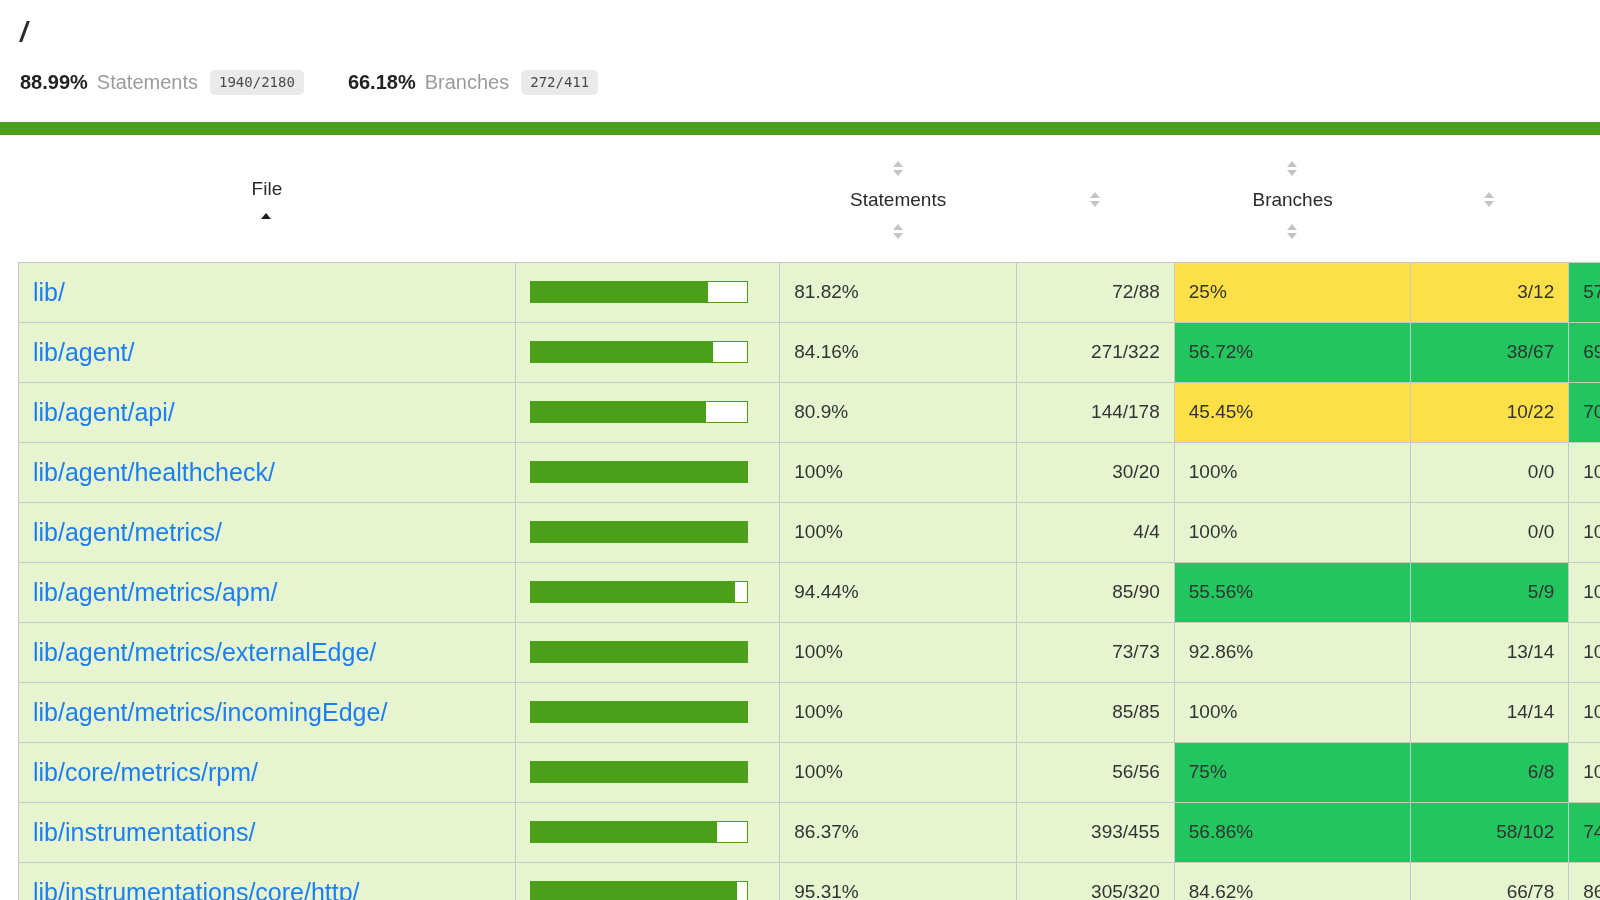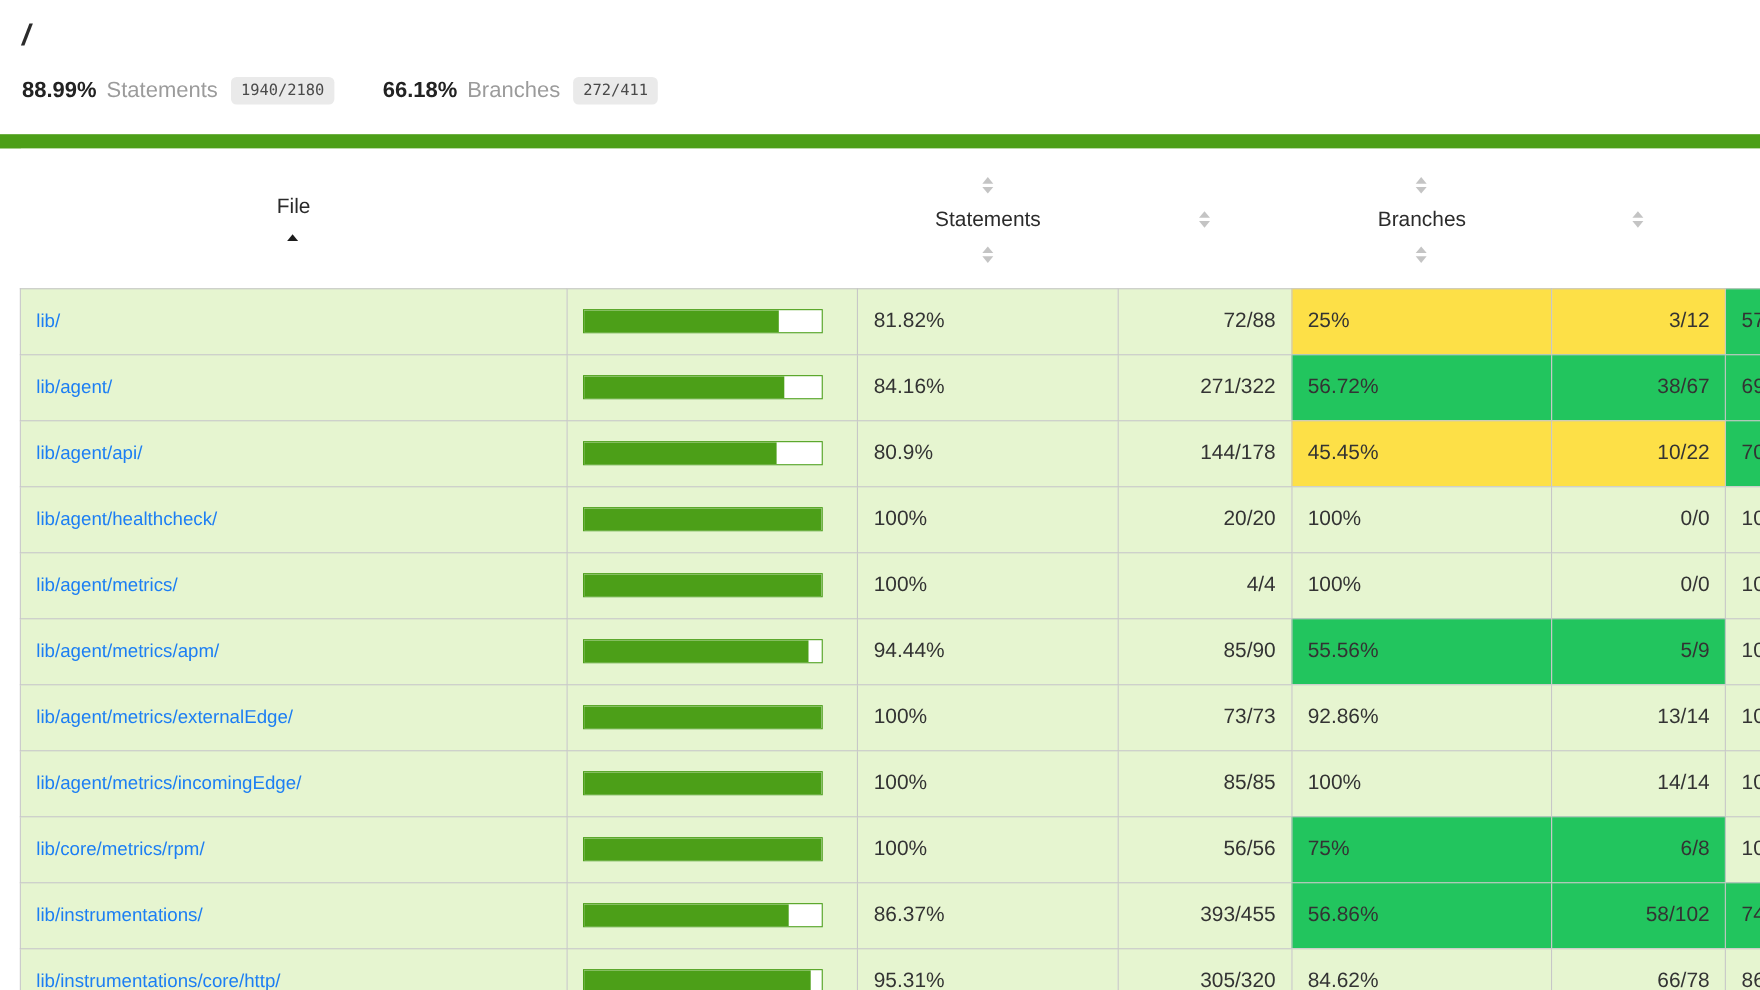--- a/index.html
+++ b/index.html
@@ -148,21 +148,21 @@
   td.c-pct  { }
   td.c-abs  { text-align: right; }
 
   td.high    { background: #e6f5d0; }
   td.medium  { background: #22c55e; }
   td.low     { background: #fde047; }
 
   td.c-file a {
     color: #1c7ef3;
     text-decoration: none;
-    font-size: 17px;
+    font-size: 25px;
   }
 
   
   .chart-bar {
     width: 218px;
     height: 22px;
     border: 1px solid #4c9f18;
     background: #ffffff;
     position: relative;
     overflow: hidden;
@@ -281,21 +281,21 @@
           <td class="c-pct medium">70%</td>
         </tr>
         <tr>
           <td class="c-file high"><a href="#">lib/agent/healthcheck/</a></td>
           <td class="c-pic high">
             <div class="chart-bar full">
               <div class="fill" style="width: 100%;"></div>
             </div>
           </td>
           <td class="c-pct high">100%</td>
-          <td class="c-abs high">20/20</td>
+          <td class="c-abs high">30/20</td>
           <td class="c-pct high">100%</td>
           <td class="c-abs high">0/0</td>
           <td class="c-pct high">100%</td>
         </tr>
         <tr>
           <td class="c-file high"><a href="#">lib/agent/metrics/</a></td>
           <td class="c-pic high">
             <div class="chart-bar full">
               <div class="fill" style="width: 100%;"></div>
             </div>

